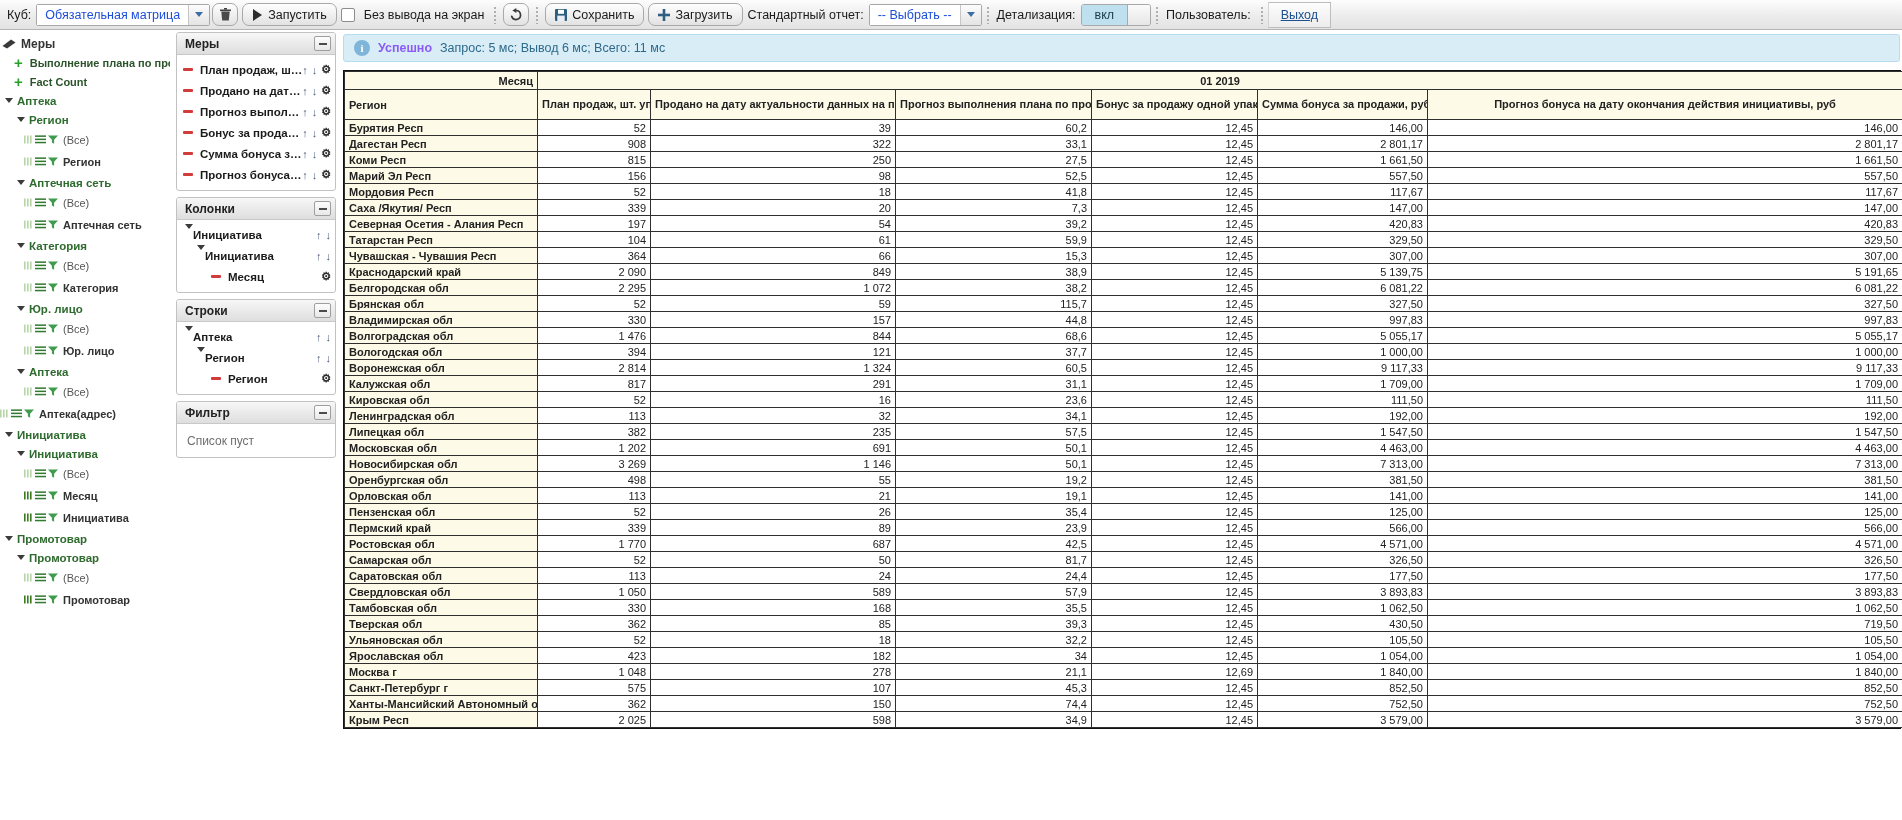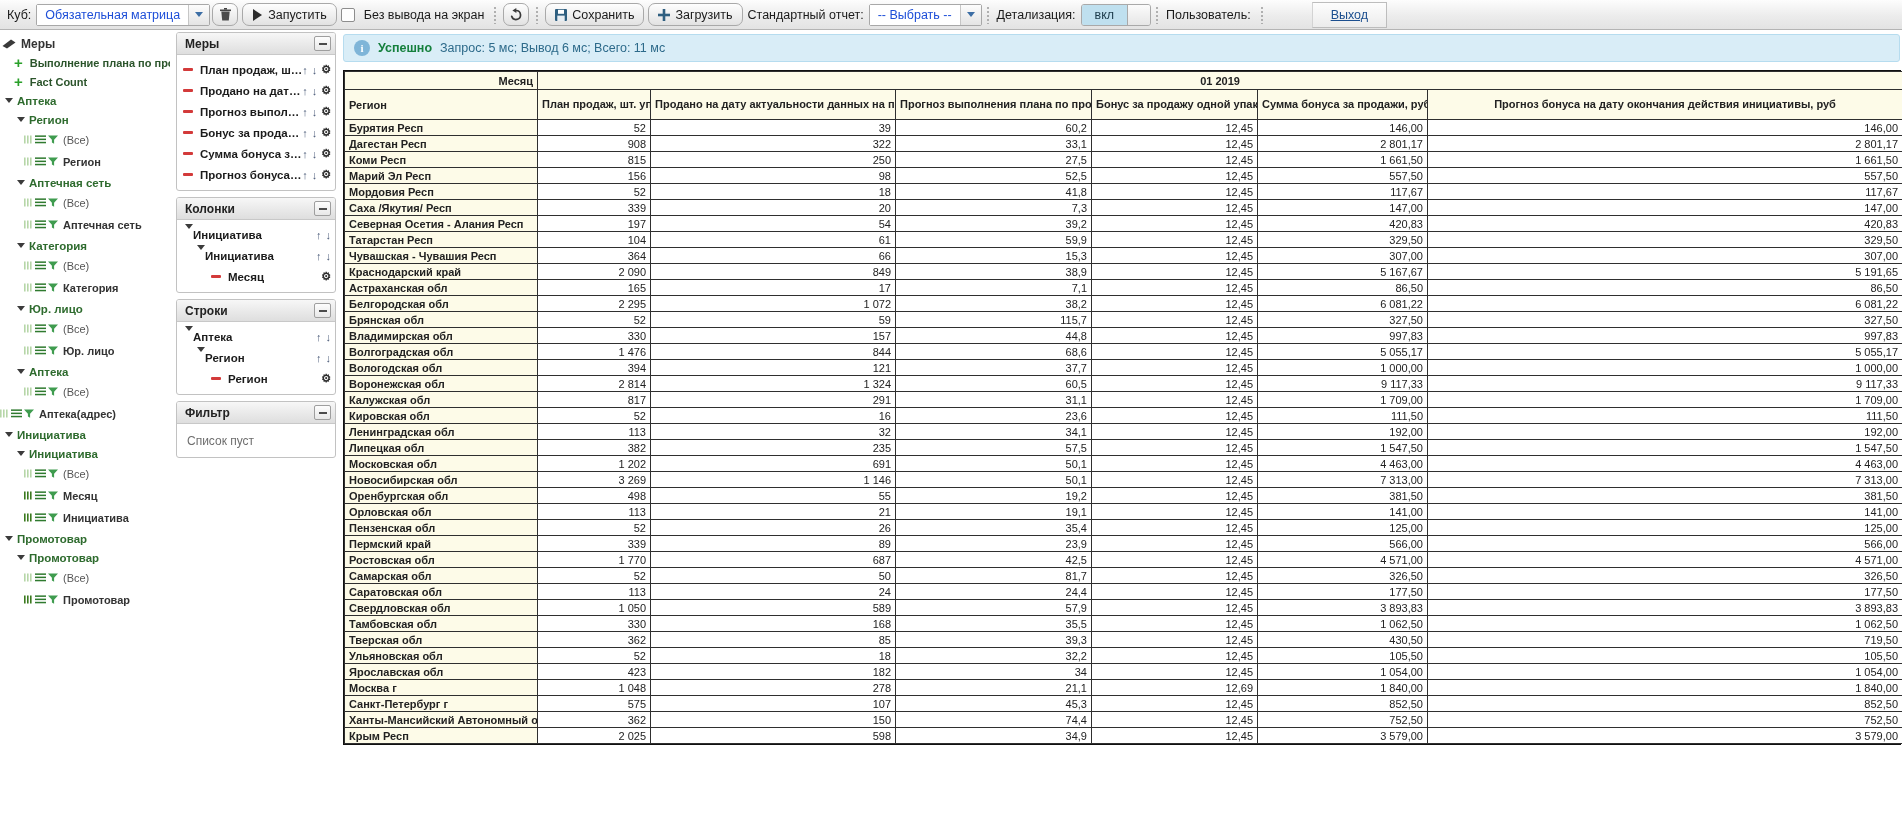--- a/index.html
+++ b/index.html
@@ -64,24 +64,23 @@
   .toggle .on {
     display: flex; align-items: center; padding: 0 13px;
     background: #bfe0ef; color: #1b3a4a; font-size: 12.5px;
     border-right: 1px solid #a9a9a9;
   }
   .toggle .off {
     width: 22px; background: linear-gradient(to bottom,#fbfbfb,#e6e6e6);
   }
   .link { color: #1c4f8f; text-decoration: underline; font-size: 12.5px; padding: 0 6px; }
   .endbox {
-    display:inline-flex; align-items:center; height: 26px; padding: 0 12px;
+    display:inline-flex; align-items:center; height: 26px; padding: 0 6px;
     border: 1px solid #bdbdbd; border-left-color:#d3d3d3;
     background: linear-gradient(to bottom,#fdfdfd,#ececec);
-    margin-left: 44px;
   }
 
   .ic { display:inline-block; }
   .ic svg { display:block; }
 
   
   #tree {
     position: absolute; left: 0; top: 30px; width: 170px; height: 790px;
     background: #fff; overflow: hidden; padding-top: 4px;
   }
@@ -136,21 +135,21 @@
   .indent3 { padding-left: 34px; }
 
   
   #main { position: absolute; left: 343px; top: 34px; right: 0; bottom: 0; }
   #status {
     height: 28px; background: #d9edf7; border: 1px solid #b6dcef; border-radius: 3px;
     display: flex; align-items: center; gap: 8px; padding: 0 10px;
     margin-right: 2px; margin-bottom: 8px;
     font-size: 12.5px; color: #2d6a8a;
   }
-  #status .ok { font-weight: bold; color: #15803d; }
+  #status .ok { font-weight: bold; color: #8b5cf6; }
   .info-circle {
     width: 16px; height: 16px; border-radius: 50%;
     background: #7fb5d8; color: #fff; font-weight: bold; font-size: 11px;
     display: flex; align-items: center; justify-content: center;
     font-family: "Liberation Serif", serif;
   }
 
   
   #grid { border: 1px solid #111; width: 1558px; background: #fff; }
   table.pivot { border-collapse: collapse; table-layout: fixed; width: 100%; }
@@ -880,31 +879,22 @@
             <td class="num">12,45</td>
             <td class="num">307,00</td>
             <td class="num">307,00</td>
           </tr>
           <tr>
             <td class="rowhdr">Краснодарский край</td>
             <td class="num">2 090</td>
             <td class="num">849</td>
             <td class="num">38,9</td>
             <td class="num">12,45</td>
-            <td class="num">5 167,67</td>
+            <td class="num">5 139,75</td>
             <td class="num">5 191,65</td>
-          </tr>
-          <tr>
-            <td class="rowhdr">Астраханская обл</td>
-            <td class="num">165</td>
-            <td class="num">17</td>
-            <td class="num">7,1</td>
-            <td class="num">12,45</td>
-            <td class="num">86,50</td>
-            <td class="num">86,50</td>
           </tr>
           <tr>
             <td class="rowhdr">Белгородская обл</td>
             <td class="num">2 295</td>
             <td class="num">1 072</td>
             <td class="num">38,2</td>
             <td class="num">12,45</td>
             <td class="num">6 081,22</td>
             <td class="num">6 081,22</td>
           </tr>

